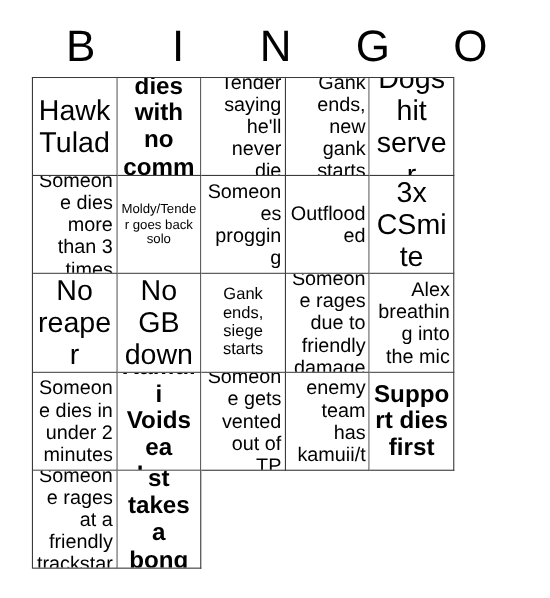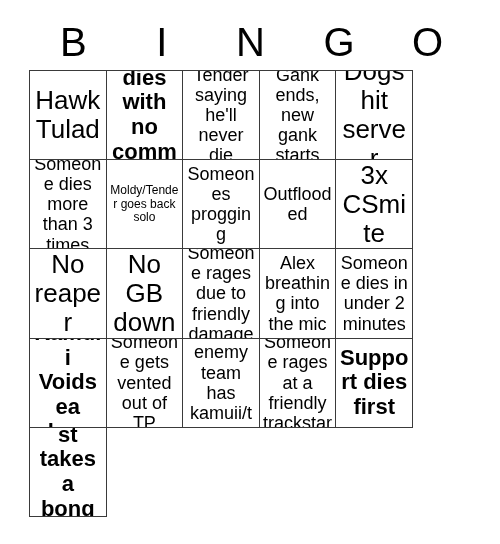--- a/index.html
+++ b/index.html
@@ -78,21 +78,21 @@
     display: block;
     color: #000000;
     line-height: 1.12;
     width: 100%;
     word-wrap: break-word;
   }
 
   
   .fs-xl  .cell-text { font-size: 26px; }
   .fs-lg  .cell-text { font-size: 22px; font-weight: bold; }
-  .fs-md  .cell-text { font-size: 18px; }
+  .fs-md  .cell-text { font-size: 18px; text-align: right; }
   .fs-sm  .cell-text { font-size: 15px; }
   .fs-xs  .cell-text { font-size: 12px; }
 </style>
 </head>
 <body>
 
 <div id="card">
 
   <div id="bingo-header">
     <div class="header-letter">B</div>
@@ -132,42 +132,45 @@
       </div>
       <div class="cell fs-xl">
         <span class="cell-text">3x CSmite</span>
       </div>
       <div class="cell fs-xl">
         <span class="cell-text">No reaper</span>
       </div>
       <div class="cell fs-xl">
         <span class="cell-text">No GB down</span>
       </div>
+      <div class="cell fs-sm">
+        <span class="cell-text">Gank ends, siege starts</span>
+      </div>
       <div class="cell fs-md">
         <span class="cell-text">Someone rages due to friendly damage</span>
       </div>
       <div class="cell fs-md">
         <span class="cell-text">Alex breathing into the mic</span>
       </div>
       <div class="cell fs-md">
         <span class="cell-text">Someone dies in under 2 minutes</span>
       </div>
       <div class="cell fs-lg">
         <span class="cell-text">Kamuii Voidsea bug</span>
       </div>
       <div class="cell fs-md">
         <span class="cell-text">Someone gets vented out of TP</span>
       </div>
       <div class="cell fs-md">
         <span class="cell-text">Entire enemy team has kamuii/tp</span>
       </div>
+      <div class="cell fs-lg">
+        <span class="cell-text">Support dies first</span>
+      </div>
       <div class="cell fs-md">
         <span class="cell-text">Someone rages at a friendly trackstar</span>
-      </div>
-      <div class="cell fs-lg">
-        <span class="cell-text">Support dies first</span>
       </div>
       <div class="cell fs-lg">
         <span class="cell-text">Bequest takes a bong hit</span>
       </div>
     </div>
 
 </div>
 
 </body></html>

